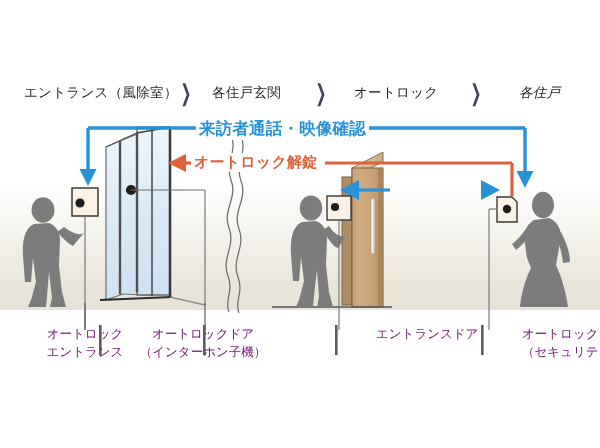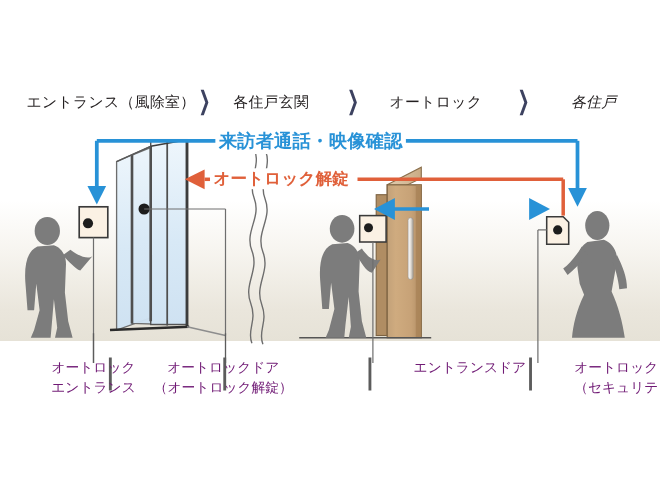--- a/index.html
+++ b/index.html
@@ -308,21 +308,21 @@
 
   <div class="captions">
 
     <div class="cap cap-center" style="left:10px; top:26px; width:86px;">
       <span>オートロック</span>
       <span class="l2">エントランス</span>
     </div>
 
     <div class="cap cap-center" style="left:106px; top:26px; width:130px;">
       <span>オートロックドア</span>
-      <span class="l2">（オートロック解錠）</span>
+      <span class="l2">（インターホン子機）</span>
     </div>
 
     <div class="cap" style="left:344px; top:26px; width:130px;">
       <span>エントランスドア</span>
     </div>
 
     <div class="cap" style="left:490px; top:26px; width:124px;">
       <span>オートロック</span>
       <span class="l2">（セキュリティ機能）</span>
     </div>

